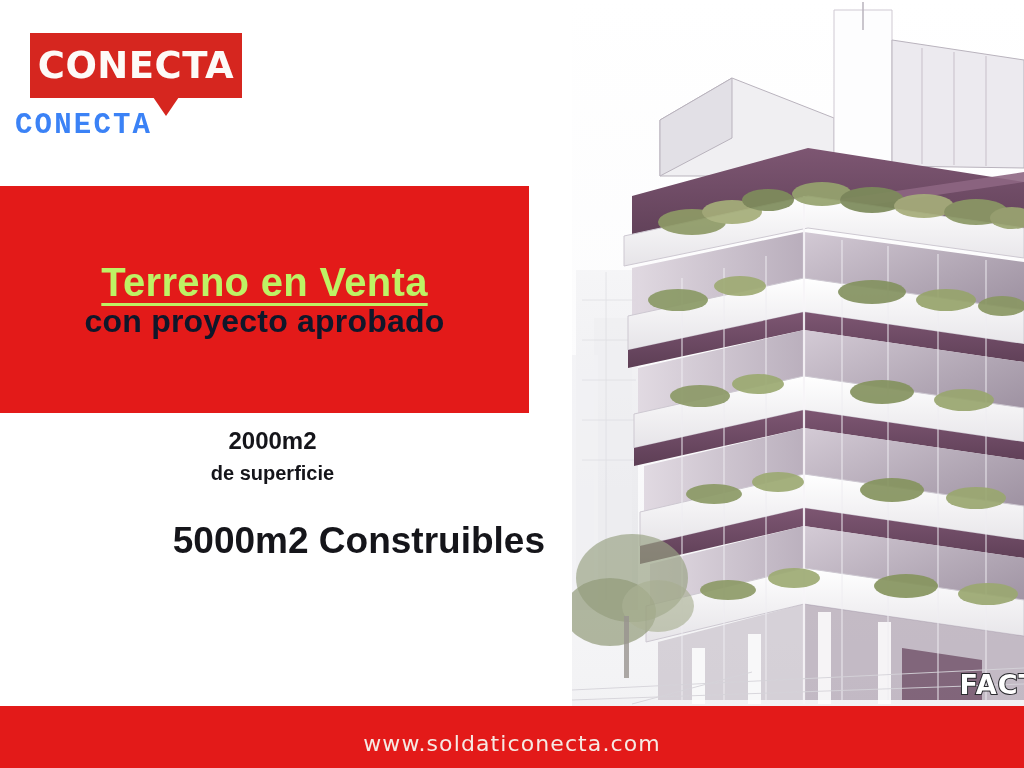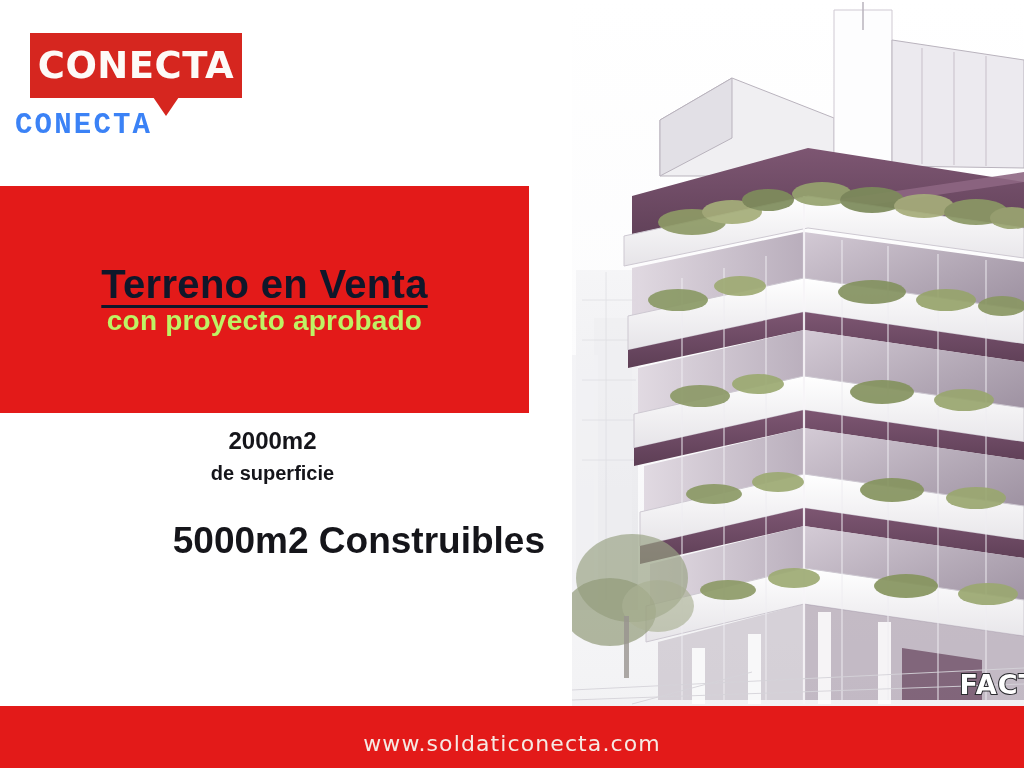--- a/index.html
+++ b/index.html
@@ -90,33 +90,33 @@
     top: 186px;
     width: 529px;
     height: 227px;
     background: #E31A19;
     display: flex;
     flex-direction: column;
     align-items: center;
     justify-content: center;
   }
   .headline-main {
-    color: #0f172a;
+    color: #bef264;
     font-size: 40px;
     font-weight: bold;
     letter-spacing: 0.3px;
     text-decoration: underline;
     text-underline-offset: 7px;
     text-decoration-thickness: 3px;
     line-height: 1.1;
     white-space: nowrap;
   }
   .headline-sub {
-    color: #bef264;
-    font-size: 28px;
+    color: #0f172a;
+    font-size: 32px;
     font-weight: bold;
     letter-spacing: 0.2px;
     line-height: 1.1;
     white-space: nowrap;
   }
 
   
   .details {
     position: absolute;
     left: 0;

